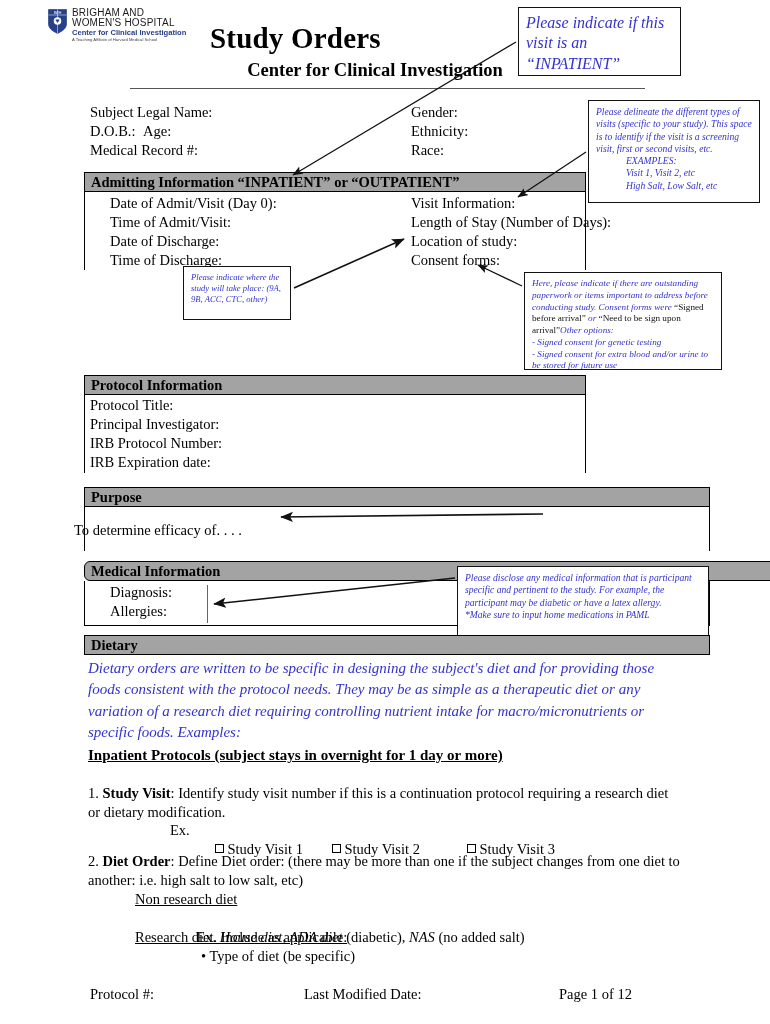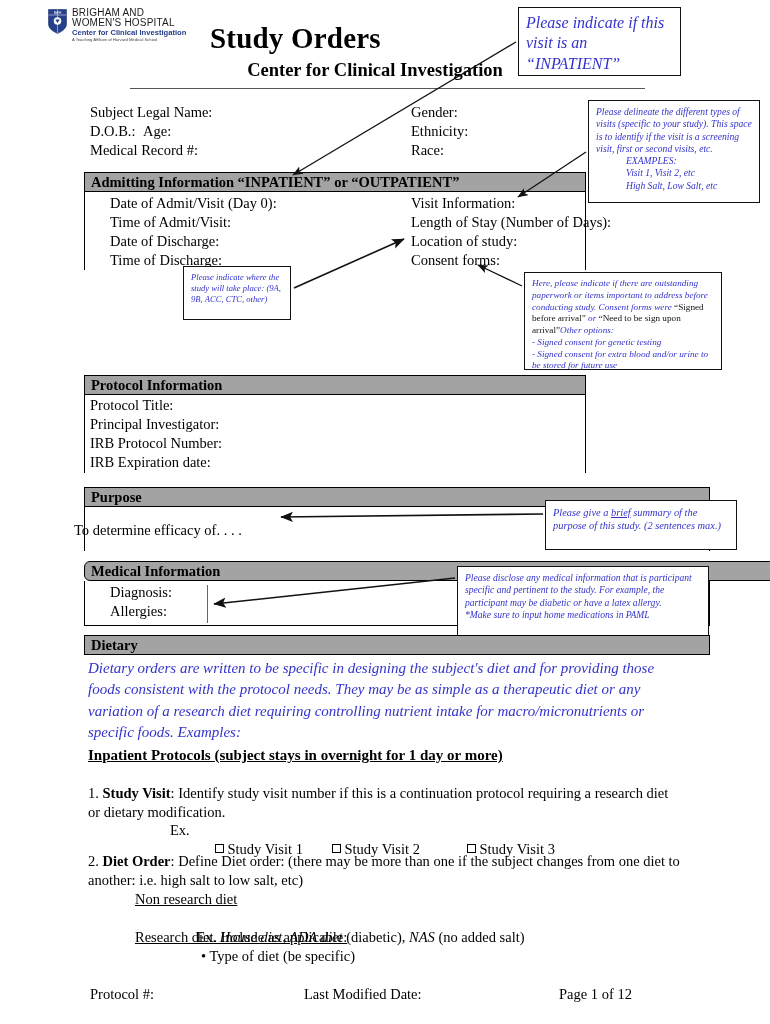--- a/index.html
+++ b/index.html
@@ -243,23 +243,20 @@
 
   <div class="txt" style="left:90px; top:396px;">Protocol Title:</div>
   <div class="txt" style="left:90px; top:415px;">Principal Investigator:</div>
   <div class="txt" style="left:90px; top:434px;">IRB Protocol Number:</div>
   <div class="txt" style="left:90px; top:453px;">IRB Expiration date:</div>
 
   <div class="sec-bar" style="left:84px; top:487px; width:626px;">Purpose</div>
   <div class="sec-open" style="left:84px; top:507px; width:626px; height:44px;"></div>
   <div class="txt" style="left:74px; top:509px;margin-top:12px;">To determine efficacy of. . . .</div>
 
-  <div class="note" style="left:545px; top:500px; width:192px; height:50px; font-size:10.4px;">
-    <span>Please give a </span><span class="u">brief</span><span> summary of the purpose of this study. (2 sentences max.)</span>
-  </div>
 
   <div class="sec-bar" style="left:84px; top:561px; width:726px;border-radius:6px;">Medical Information</div>
   <div class="sec-open closed" style="left:84px; top:581px; width:626px; height:45px;"></div>
   <div class="txt" style="left:110px; top:583px;">Diagnosis:</div>
   <div class="txt" style="left:110px; top:602px;">Allergies:</div>
   <div class="vrule" style="left:207px; top:585px; height:38px;"></div>
 
   <div class="note" style="left:457px; top:566px; width:252px; height:78px; font-size:9.6px;">
     <span>Please disclose any medical information that is participant specific and pertinent to the study.  For example, the participant may be diabetic or have a latex allergy.</span>
     <div>*Make sure to input home medications in PAML</div>

